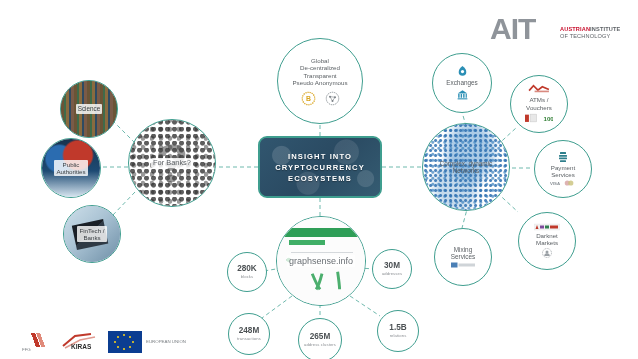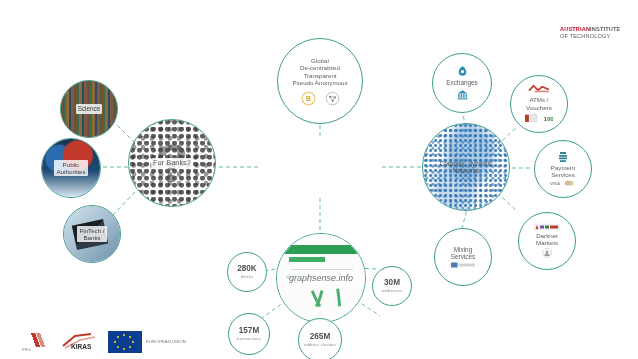--- a/index.html
+++ b/index.html
@@ -224,20 +224,21 @@
                 linear-gradient(70deg, transparent 0 55%, #e08a7a 55% 66%, transparent 66%);
   }
 </style>
 </head>
 <body>
 
 <div id="slide">
 
 
   <div class="ait-logo">
+    <div class="ait-mark">AIT</div>
     <div class="ait-sub1"><span class="ait-red">AUSTRIAN</span><span class="ait-gry">INSTITUTE</span></div>
     <div class="ait-sub2">OF TECHNOLOGY</div>
   </div>
 
   <svg class="links" viewBox="0 0 638 359" xmlns="http://www.w3.org/2000/svg">
     <g stroke="#6fb9ad" stroke-width="1" stroke-dasharray="4 3" fill="none">
 
       <line x1="320" y1="136" x2="320" y2="118"></line>
 
       <line x1="258" y1="167" x2="215" y2="167"></line>
@@ -285,20 +286,28 @@
       <svg width="15" height="15" viewBox="0 0 24 24">
         <circle cx="12" cy="12" r="10" fill="none" stroke="#8c9398" stroke-width="1.6" stroke-dasharray="2 1.2"></circle>
         <circle cx="8" cy="9" r="1.6" fill="#7b8287"></circle>
           <circle cx="16" cy="10" r="1.6" fill="#7b8287"></circle>
         <circle cx="12" cy="16" r="1.6" fill="#7b8287"></circle>
         <path d="M8 9L16 10L12 16Z" fill="none" stroke="#7b8287" stroke-width="1"></path>
       </svg>
     </div>
   </div>
 
+  <div class="hub">
+    <div class="hub-tex"></div>
+    <div class="hub-txt">
+      <div>INSIGHT INTO</div>
+      <div>CRYPTOCURRENCY</div>
+      <div>ECOSYSTEMS</div>
+    </div>
+  </div>
 
   <div class="node" style="left:128px; top:119px; width:88px; height:88px;">
     <div class="tex-whom"></div>
     <div class="whom-q">?</div>
     <div class="lbl" style="font-size:7.4px; background:rgba(255,255,255,.85); border-radius:2px;">For Banks?</div>
   </div>
 
   <div class="node photo" style="left:60px; top:80px; width:58px; height:58px;">
     <div class="tex-science"></div>
     <div class="lbl" style="font-size:6.4px;">Science</div>
@@ -401,45 +410,49 @@
     <div class="lbl" style="font-size:6.4px;">
       <div>Mixing</div>
       <div>Services</div>
     </div>
     <svg class="mini" width="24" height="8" viewBox="0 0 48 16">
       <rect x="0" y="3" width="13" height="10" fill="#4a7fb5"></rect>
       <rect x="15" y="5" width="33" height="6" fill="#cfd4d8"></rect>
     </svg>
   </div>
 
-  <div class="node" style="left:276px; top:233px; width:90px; height:90px;font-style:italic;">
+  <div class="node" style="left:276px; top:216px; width:90px; height:90px;">
     <div class="tex-graph"></div>
     <div class="graph-lines"></div>
     <svg class="graph-arcs" viewBox="0 0 90 90">
       <path d="M36 58 q5 12 8 16" stroke="#4caf6e" stroke-width="3" fill="none"></path>
       <path d="M46 58 q-3 12 -6 16" stroke="#4caf6e" stroke-width="3" fill="none"></path>
       <path d="M62 56 q2 14 2 18" stroke="#4caf6e" stroke-width="3" fill="none"></path>
       <circle cx="12" cy="44" r="2.2" fill="#4caf6e"></circle>
     </svg>
     <div class="lbl" style="font-size:9px; color:#6b7075; background:rgba(255,255,255,.75);">graphsense.info</div>
   </div>
 
   <div class="stat" style="left:227px; top:252px; width:40px; height:40px;">
     <div class="num">280K</div>
     <div class="cap">blocks</div>
   </div>
 
-  <div class="stat" style="left:372px; top:266px; width:40px; height:40px;">
+  <div class="stat" style="left:372px; top:249px; width:40px; height:40px;">
     <div class="num">30M</div>
     <div class="cap">addresses</div>
   </div>
 
+  <div class="stat" style="left:377px; top:310px; width:42px; height:42px;">
+    <div class="num">1.5B</div>
+    <div class="cap">relations</div>
+  </div>
 
   <div class="stat" style="left:228px; top:313px; width:42px; height:42px;">
-    <div class="num">157M</div>
+    <div class="num">248M</div>
     <div class="cap">transactions</div>
   </div>
 
   <div class="stat" style="left:298px; top:318px; width:44px; height:44px;">
     <div class="num">265M</div>
     <div class="cap">address clusters</div>
   </div>
 
   <div class="footer">
     <div class="f-item" style="left:14px; top:4px; width:40px;">

